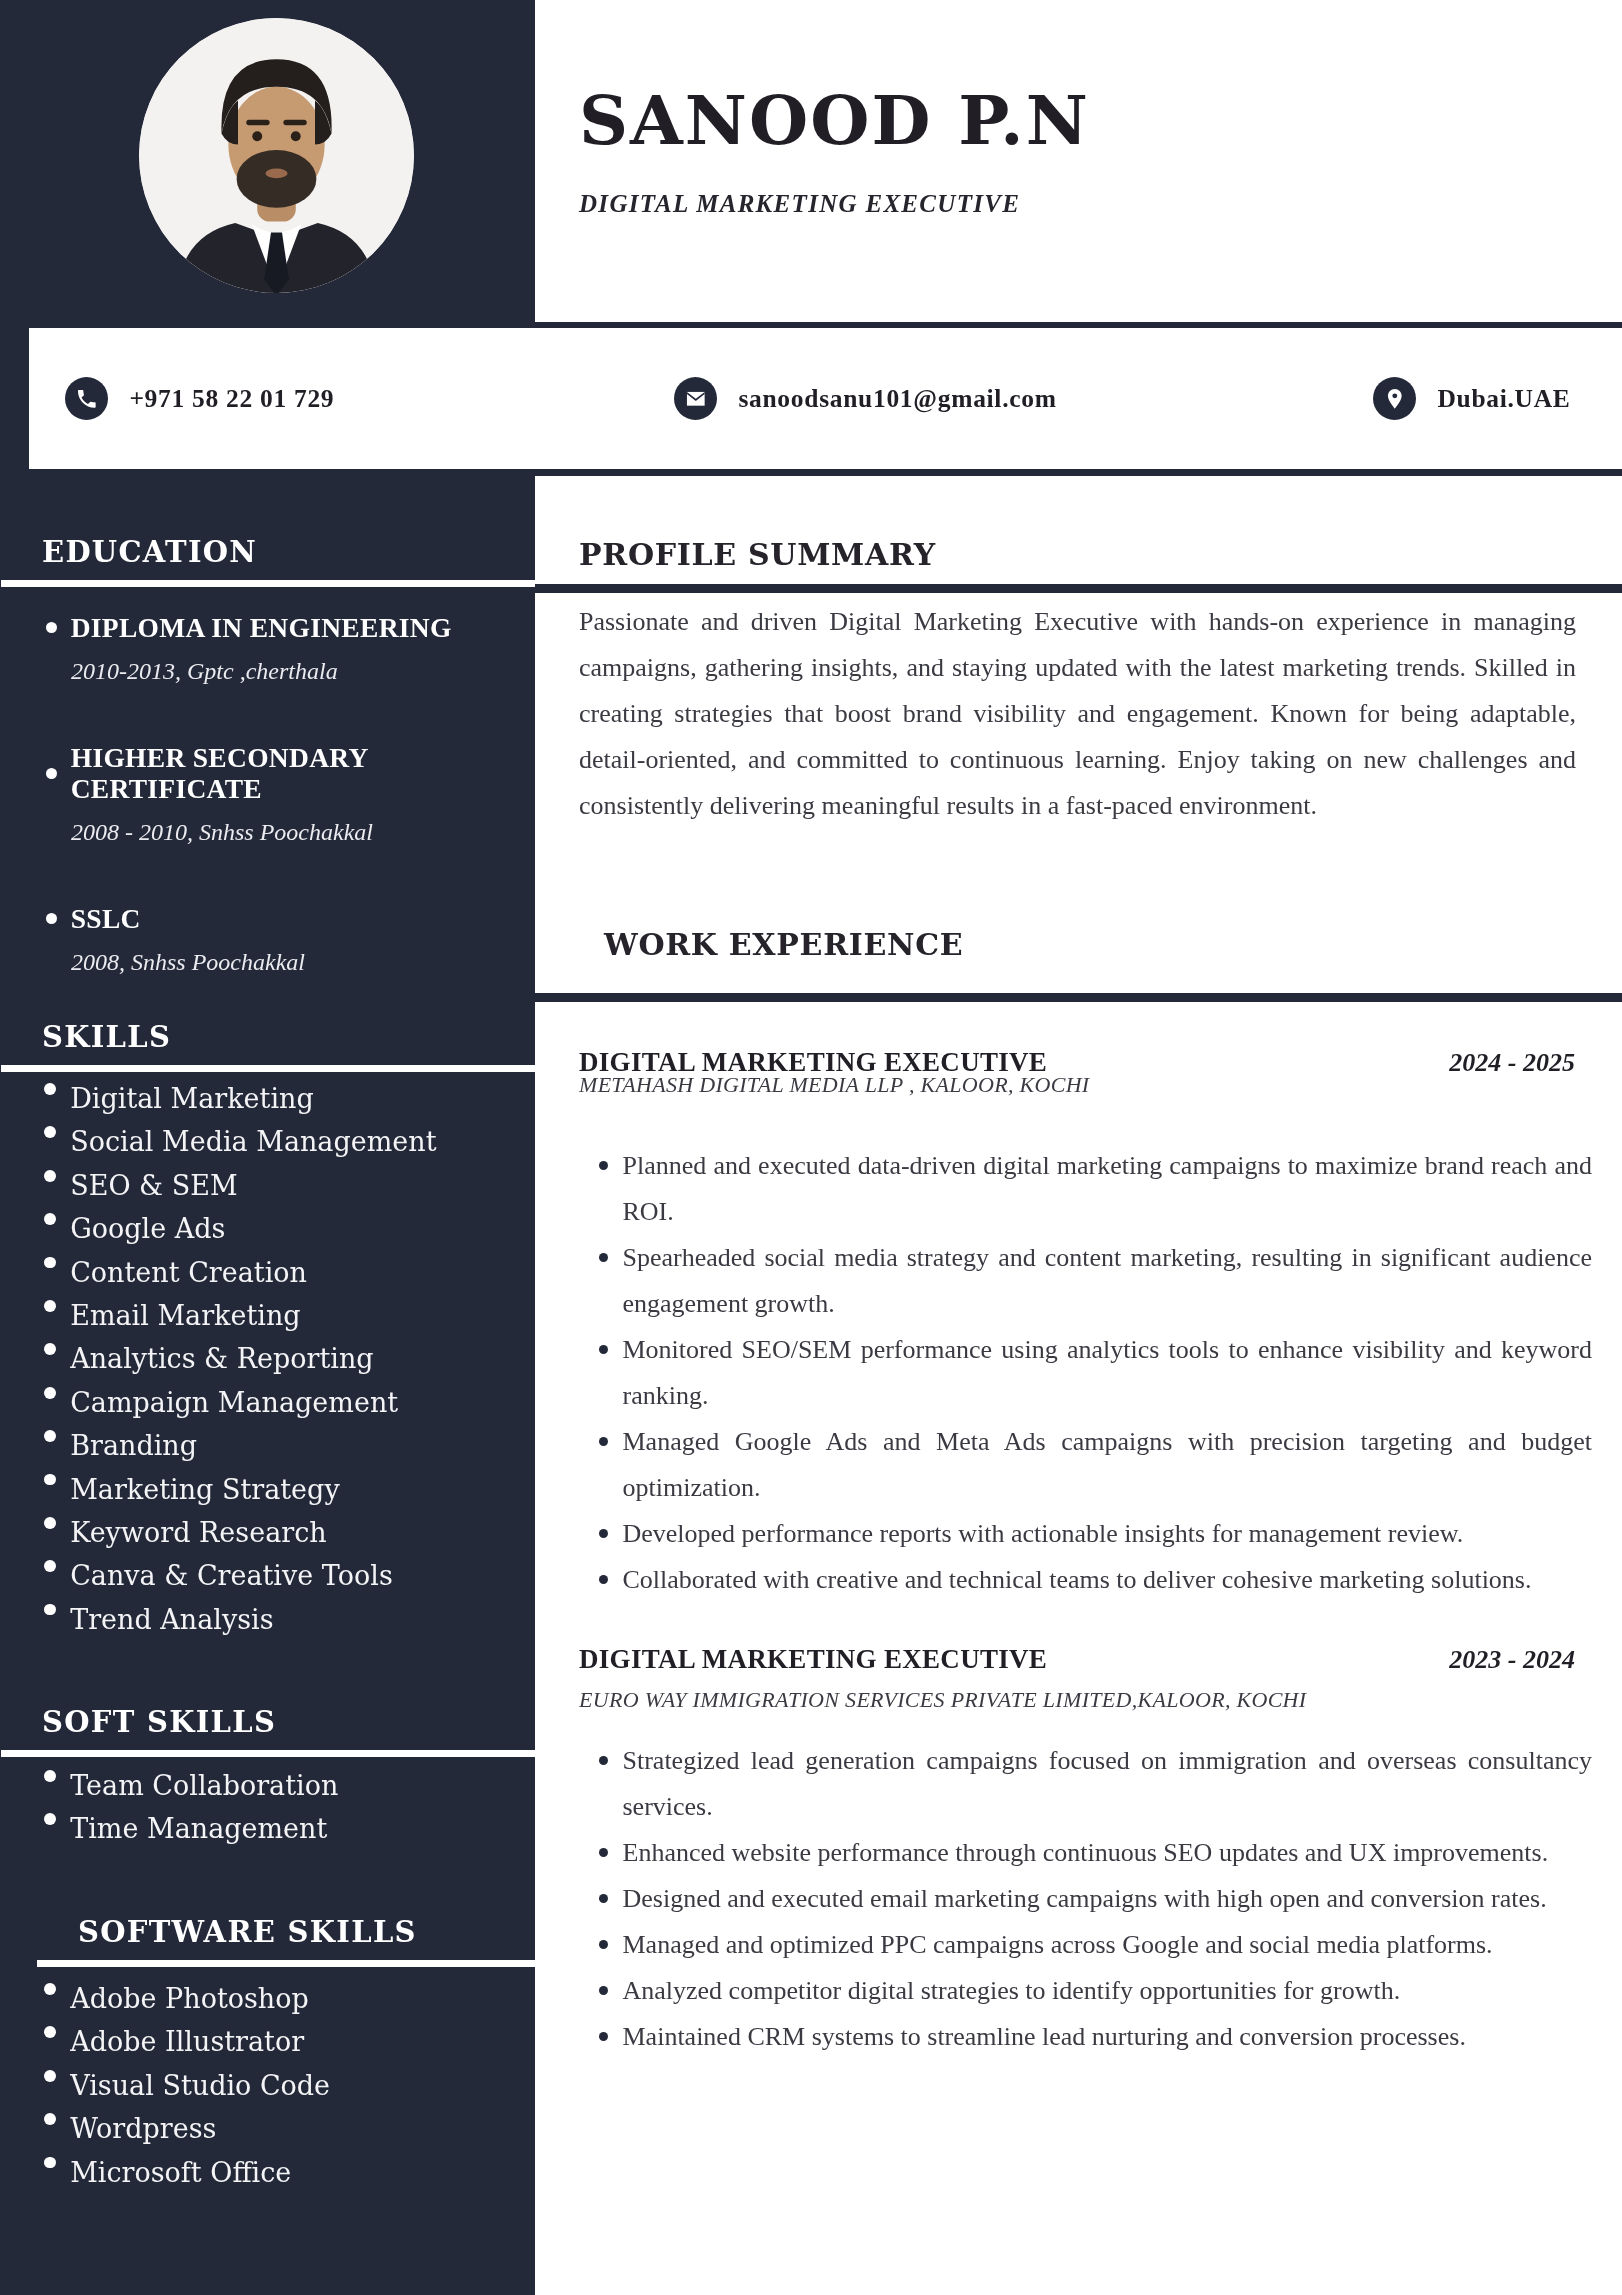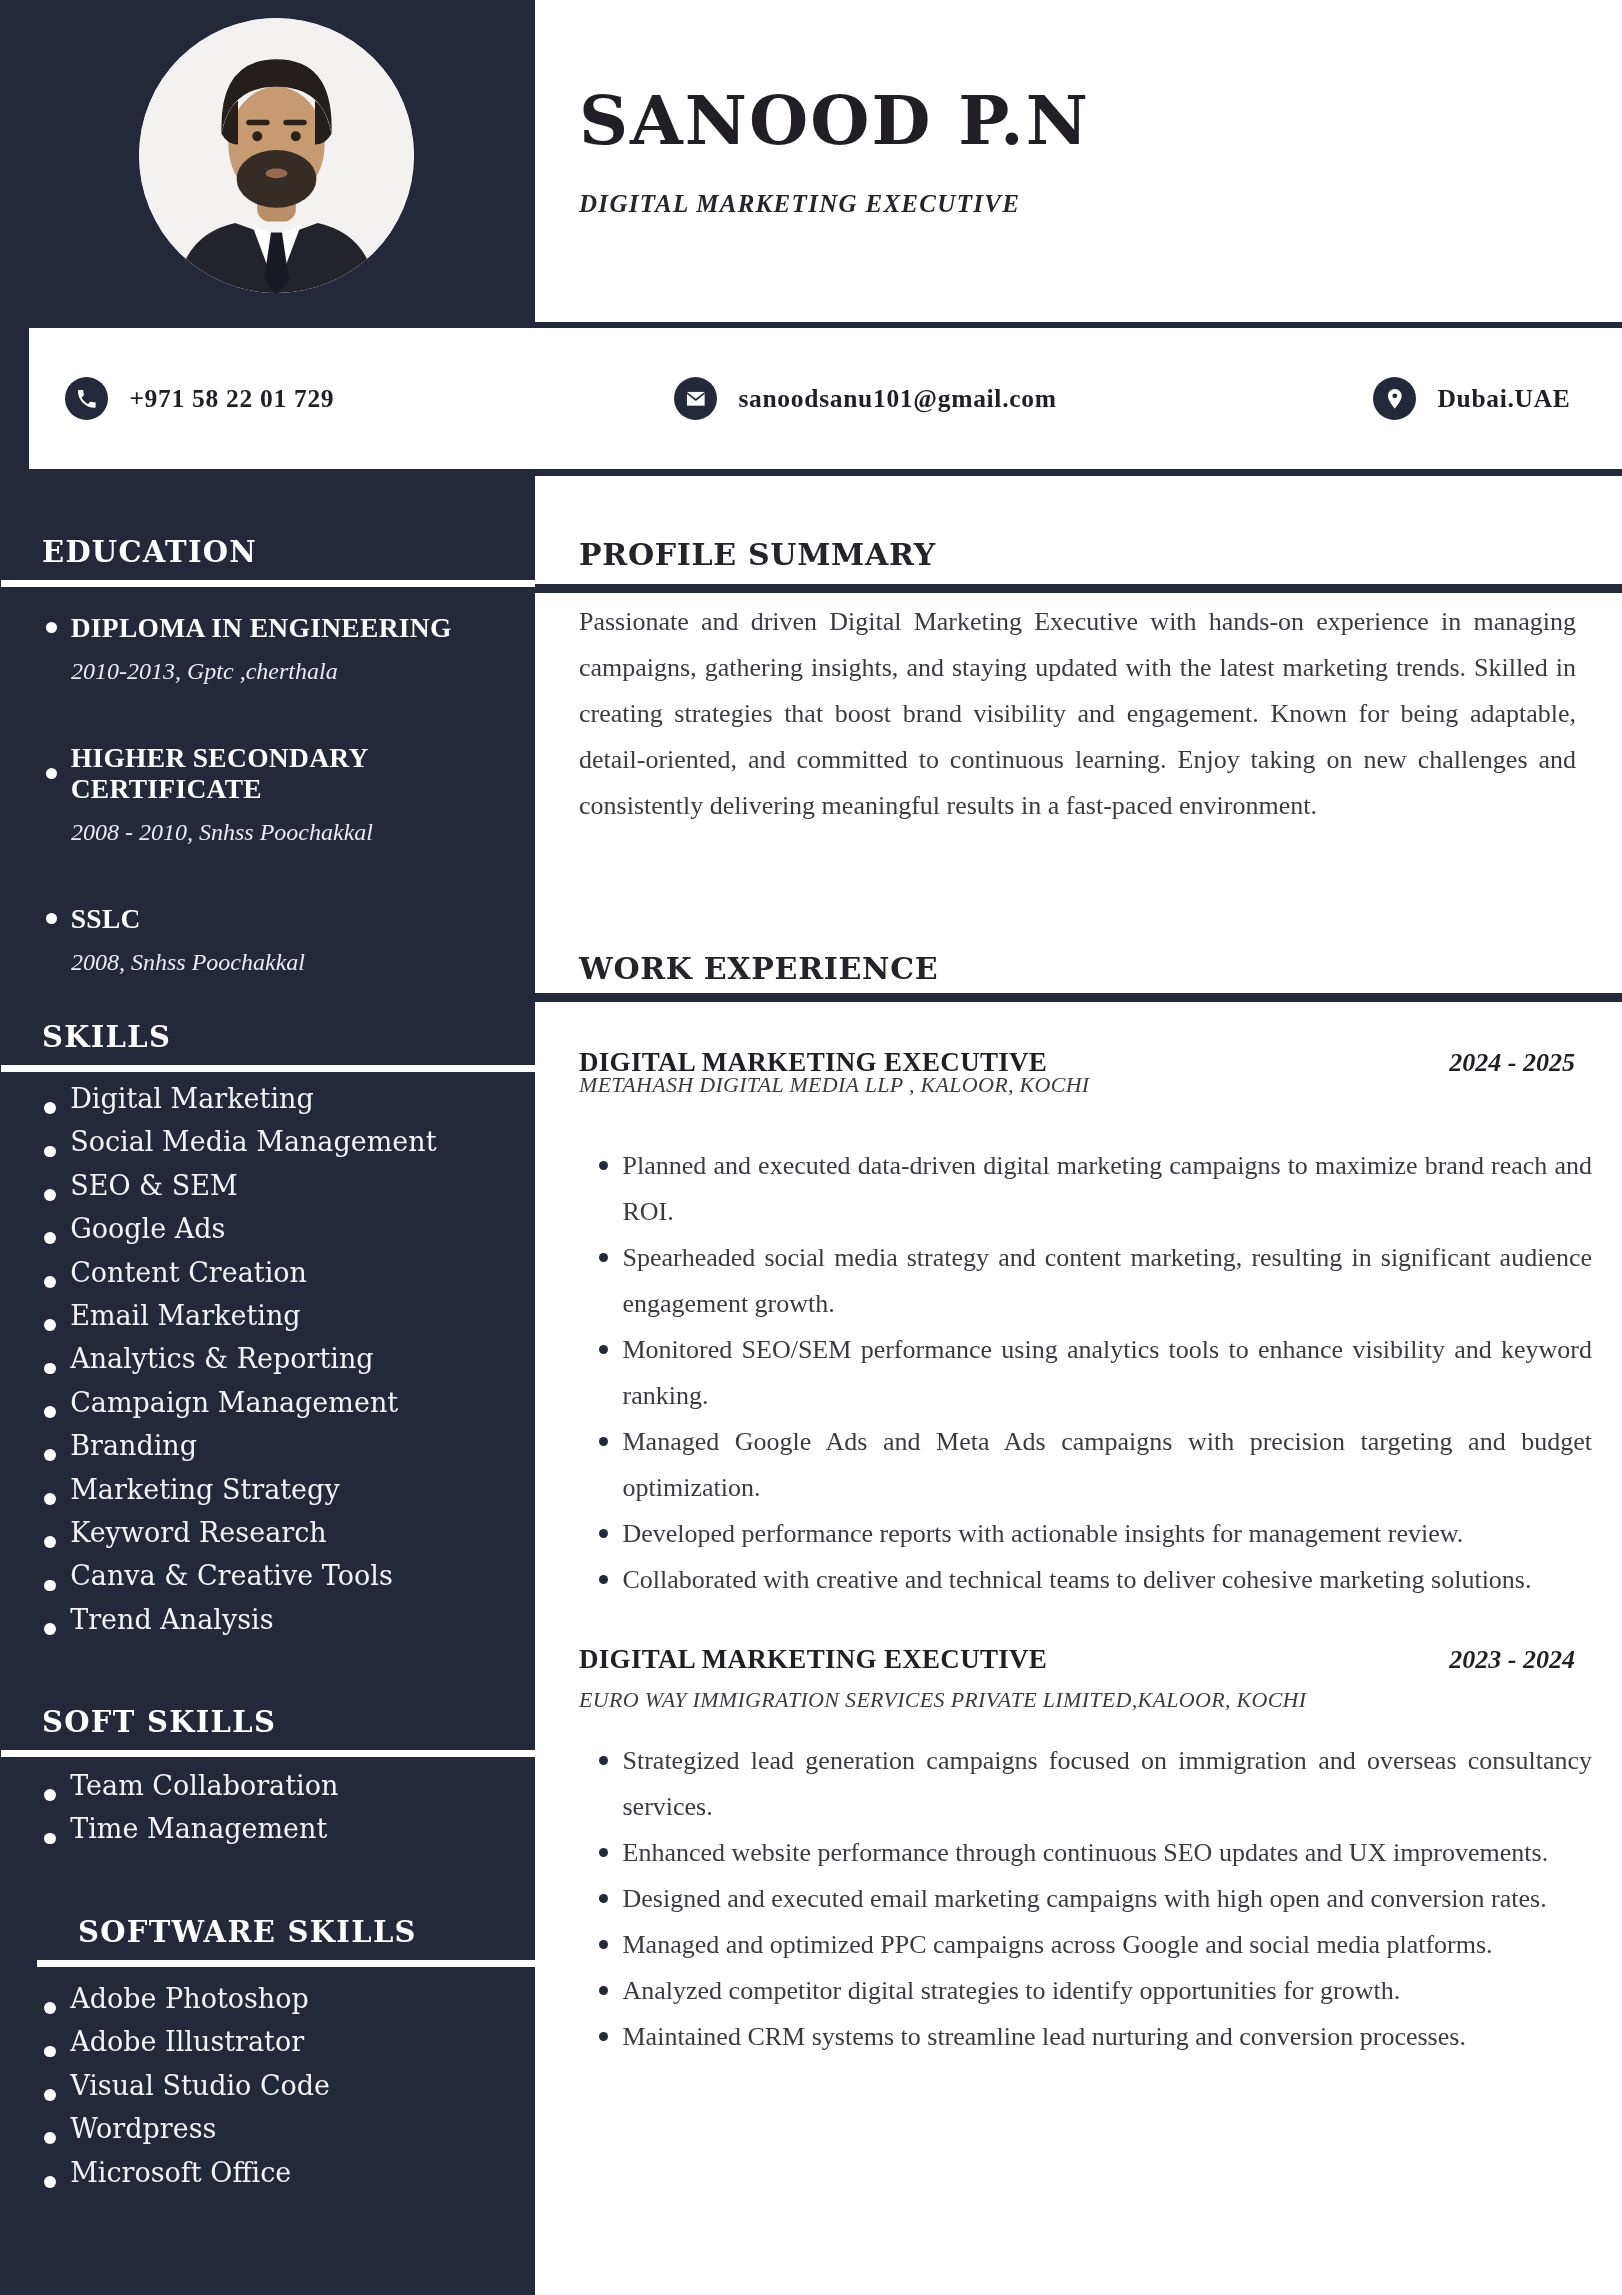--- a/index.html
+++ b/index.html
@@ -23,21 +23,21 @@
     font-family:"DejaVu Serif",serif;font-weight:bold;font-size:29px;line-height:31px;
     color:#ffffff;letter-spacing:1.3px;padding-left:41px;
   }
   .side-rule{height:7.2px;background:#ffffff;margin-top:11.8px;}
   .side-list{position:absolute;left:0;width:535px;}
   .edu-item{margin-bottom:56px;}
   .edu-title-row{display:flex;align-items:center;}
   .edu-bullet{width:11px;height:11px;border-radius:50%;background:#ffffff;margin-left:46px;flex:none;}
   .edu-title{margin-left:13.7px;font-weight:bold;font-size:27.5px;line-height:31px;color:#ffffff;letter-spacing:0.3px;}
   .edu-detail{margin-left:71px;margin-top:13px;font-style:italic;font-size:24px;line-height:30px;color:#ebebf0;}
-  .skill-item{display:flex;align-items:flex-end;margin-bottom:12.4px;}
+  .skill-item{display:flex;align-items:flex-start;margin-bottom:12.4px;}
   .skill-bullet{width:11.8px;height:11.8px;border-radius:50%;background:#ffffff;margin-left:44px;flex:none;}
   .skill-label{margin-left:14.4px;font-family:"DejaVu Serif",serif;font-size:27px;line-height:31px;color:#f4f4f6;}
   
   .name{
     position:absolute;left:579px;top:84px;font-family:"DejaVu Serif",serif;font-weight:bold;
     font-size:68px;line-height:72px;letter-spacing:2px;color:var(--ink);white-space:nowrap;
   }
   .role{
     position:absolute;left:579px;top:190px;font-weight:bold;font-style:italic;
     font-size:25px;letter-spacing:1.3px;color:#26242c;white-space:nowrap;
@@ -82,21 +82,21 @@
   .job-bullets li::before{
     content:"";position:absolute;left:3.9px;top:18.3px;width:9.2px;height:9.2px;
     border-radius:50%;background:var(--navy);
   }
   
   #edu-section{top:537px;}    #edu-list{top:612px;}
   #skills-section{top:1022px;} #skills-list{top:1083px;}
   #soft-section{top:1707px;}   #soft-list{top:1770px;}
   #software-section{top:1917px;padding-left:36px;} #software-list{top:1983px;}
   #profile-heading{top:538px;}  #profile-rule{top:584px;}
-  #work-heading{top:952px;}    #work-rule{top:993px;}
+  #work-heading{top:928px;margin-left:25px;}    #work-rule{top:993px;}
   #job1-header{top:1047px;} #job1-company{top:1072px;} #job1-bullets{top:1127px;}
   #job2-header{top:1644px;} #job2-company{top:1687px;} #job2-bullets{top:1722px;}
 </style>
 </head>
 <body>
 
 <div id="page">
 
   <div class="sidebar"></div>
 

